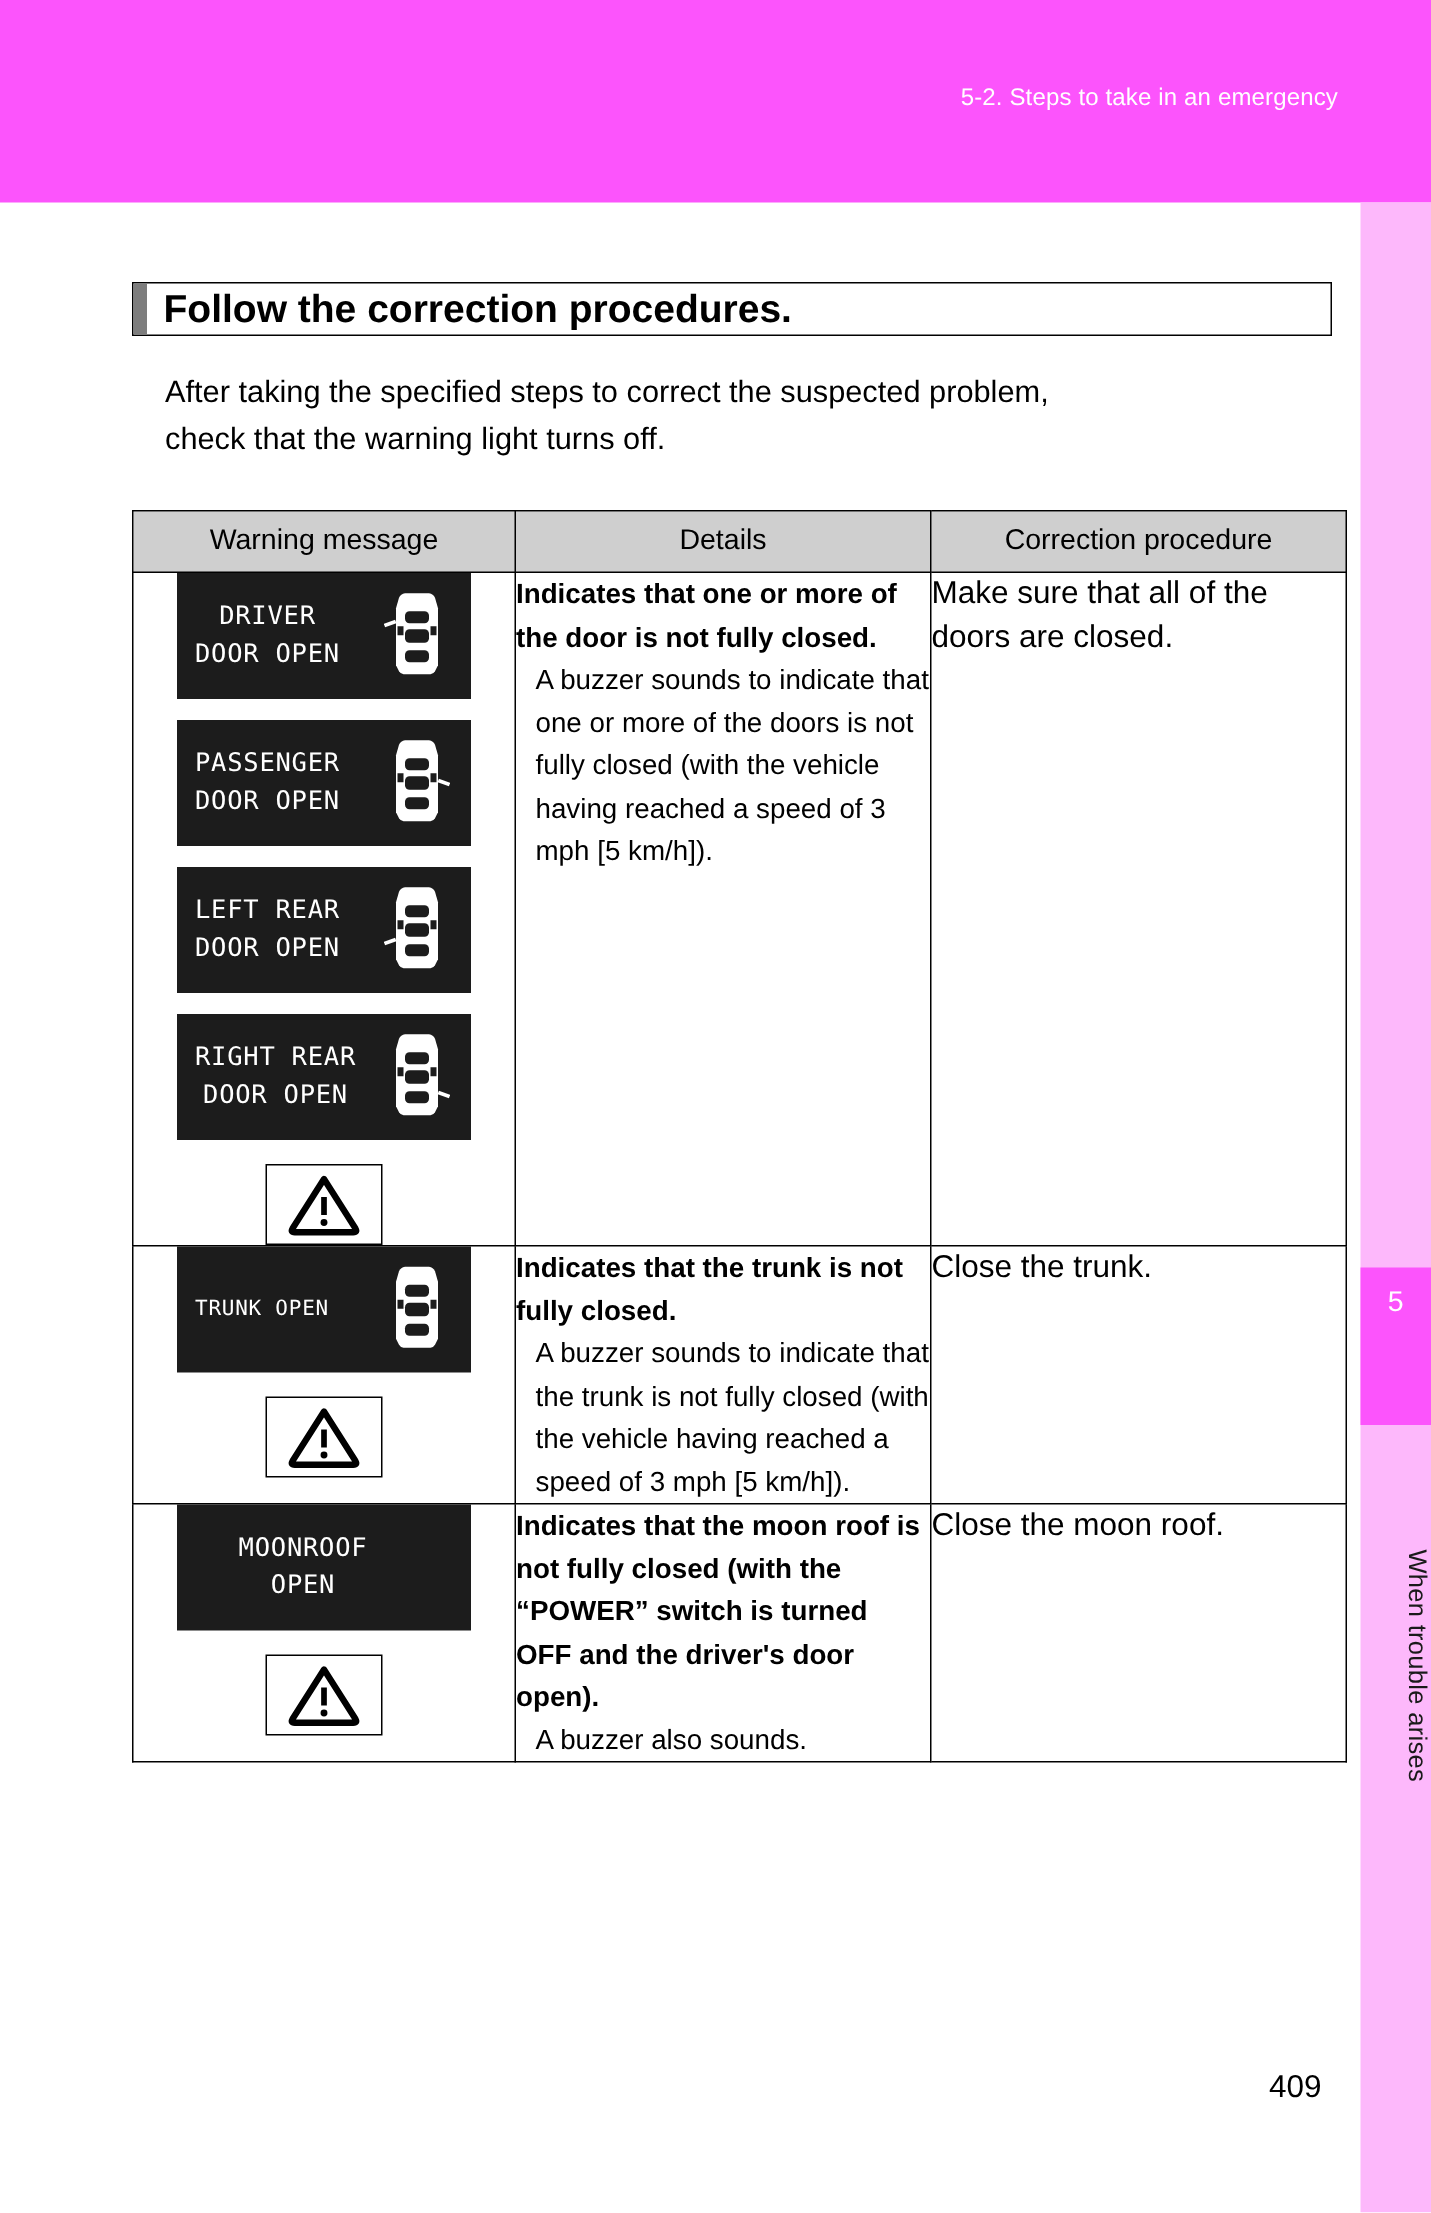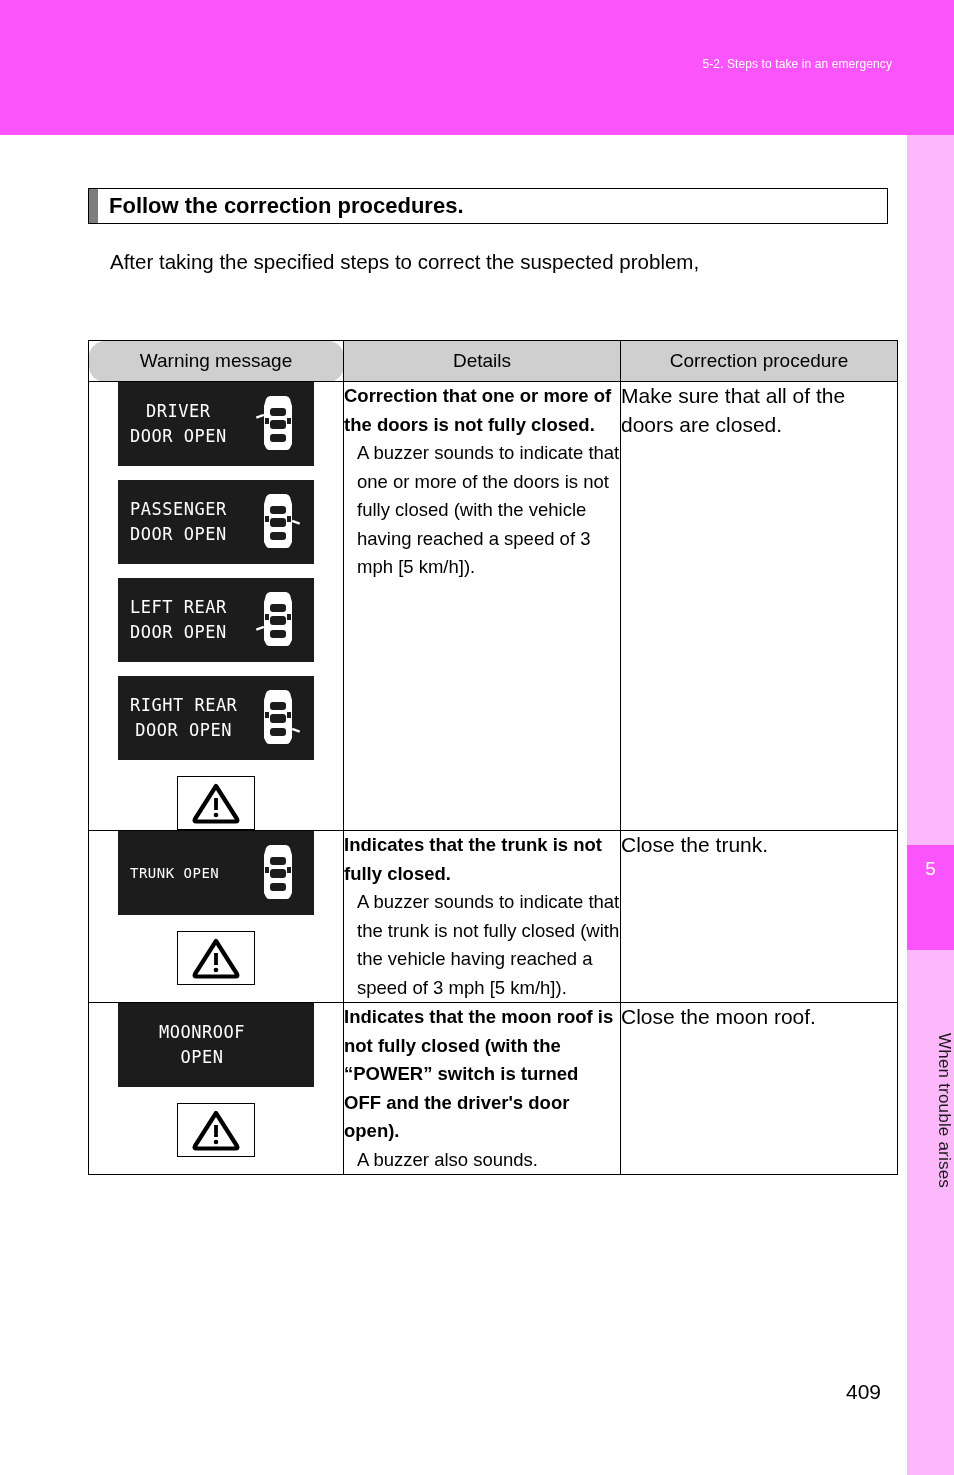--- a/index.html
+++ b/index.html
@@ -20,21 +20,21 @@
     position: absolute;
     left: 0; top: 0;
     width: 954px; height: 135px;
     background: #fc54fc;
   }
   .header-title {
     position: absolute;
     right: 62px;
     top: 57px;
     color: #ffffff;
-    font-size: 12px;
+    font-size: 16px;
     letter-spacing: 0.1px;
     white-space: nowrap;
   }
 
   
   .side-rail {
     position: absolute;
     left: 907px;
     top: 135px;
     width: 47px;
@@ -90,21 +90,21 @@
     position: absolute;
     left: 0; top: 0;
     width: 9px; height: 100%;
     background: #7d7d7d;
   }
   .section-heading .heading-text {
     position: absolute;
     left: 20px;
     top: 50%;
     transform: translateY(-50%);
-    font-size: 22px;
+    font-size: 26px;
     font-weight: bold;
     color: #000000;
     white-space: nowrap;
   }
 
   
   .intro-para {
     position: absolute;
     left: 110px;
     top: 246px;
@@ -132,21 +132,21 @@
   }
   .warn-table thead th {
     background: #cfcfcf;
     font-weight: normal;
     font-size: 19px;
     text-align: center;
     height: 40px;
     vertical-align: middle;
     color: #000;
   }
-  .col-msg   { width: 254px; border-radius: 16px; }
+  .col-msg   { width: 254px; }
   .col-det   { width: 276px; }
   .col-corr  { width: 276px; }
 
   .cell-msg {
     text-align: center;
     padding: 14px 0 12px 0;
   }
   .cell-det {
     padding: 12px 10px 12px 14px;
     font-size: 18.5px;
@@ -241,20 +241,21 @@
 <div class="side-chapter-num">5</div>
 <div class="side-vertical-label">When trouble arises</div>
 
 <div class="section-heading">
   <div class="marker"></div>
   <div class="heading-text">Follow the correction procedures.</div>
 </div>
 
 <div class="intro-para">
   <div>After taking the specified steps to correct the suspected problem,</div>
+  <div class="l2">check that the warning light turns off.</div>
 </div>
 
 <table class="warn-table">
   <thead>
     <tr>
       <th class="col-msg">Warning message</th>
       <th class="col-det">Details</th>
       <th class="col-corr">Correction procedure</th>
     </tr>
   </thead>
@@ -342,21 +343,21 @@
         <div class="warn-sym">
           <svg width="50" height="42" viewBox="0 0 50 42">
             <path d="M25 4 L46 37 Q47.5 39.5 44.5 39.5 L5.5 39.5 Q2.5 39.5 4 37 Z" fill="none" stroke="#000" stroke-width="4.2" stroke-linejoin="round"></path>
             <rect x="23.1" y="16" width="3.8" height="12" fill="#000"></rect>
             <circle cx="25" cy="33" r="2.3" fill="#000"></circle>
           </svg>
         </div>
 
       </td>
       <td class="cell-det">
-        <span class="lead">Correction that one or more of the doors is not fully closed.</span>
+        <span class="lead">Indicates that one or more of the door is not fully closed.</span>
         <span class="body">A buzzer sounds to indicate that one or more of the doors is not fully closed (with the vehicle having reached a speed of 3 mph [5 km/h]).</span>
       </td>
       <td class="cell-corr">Make sure that all of the doors are closed.</td>
     </tr>
 
     <tr>
       <td class="cell-msg">
         <div class="lcd single">
           <div class="lcd-lines"><span class="ln">TRUNK OPEN</span></div>
           <span class="car-ico">

